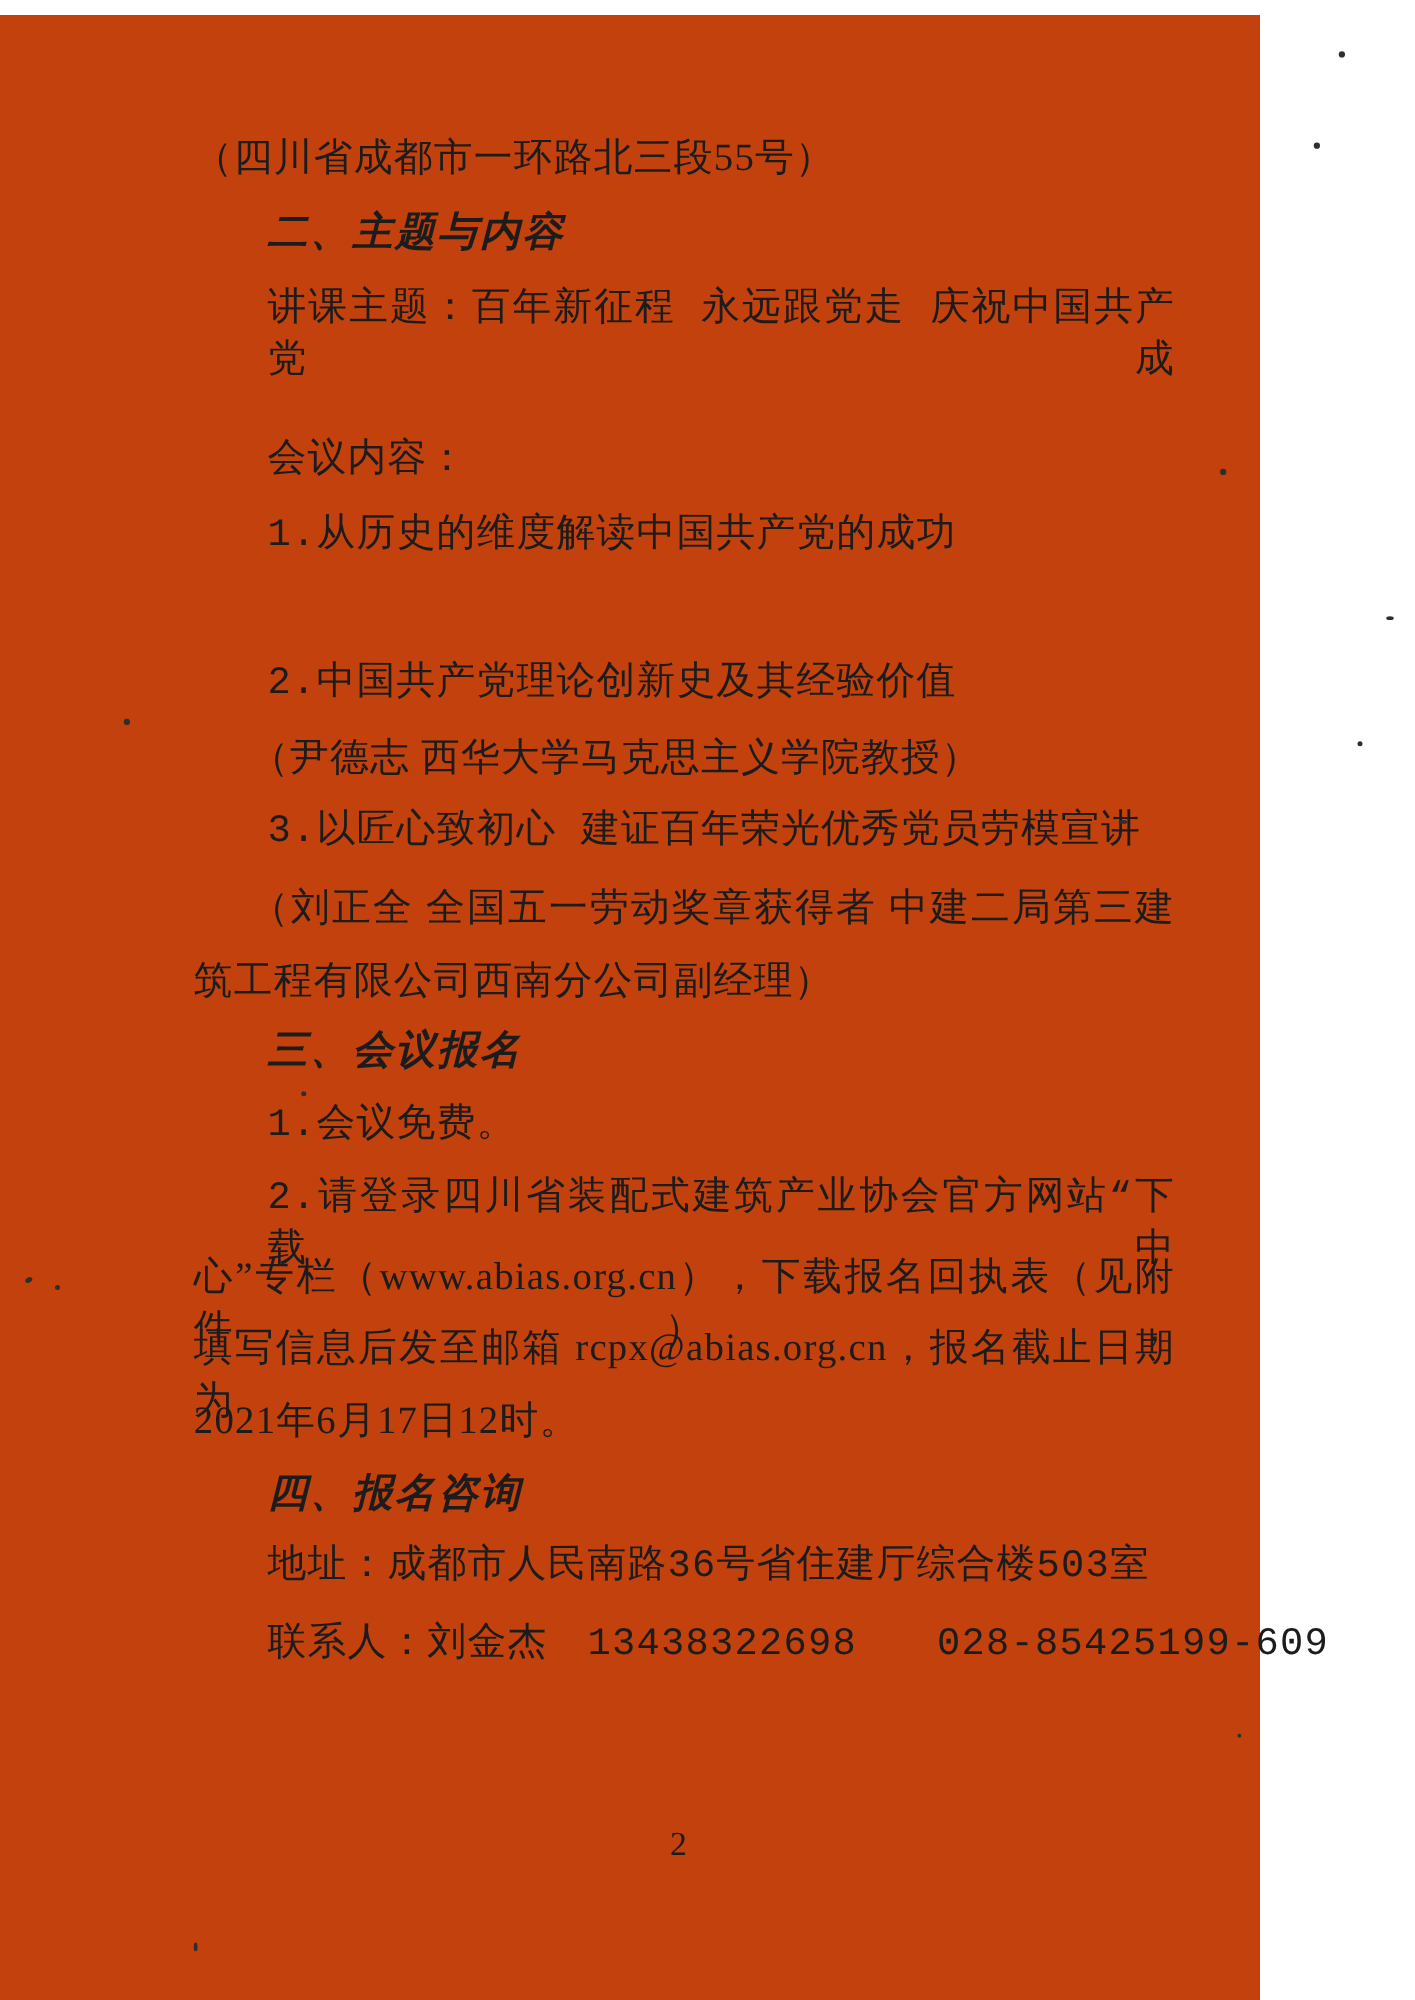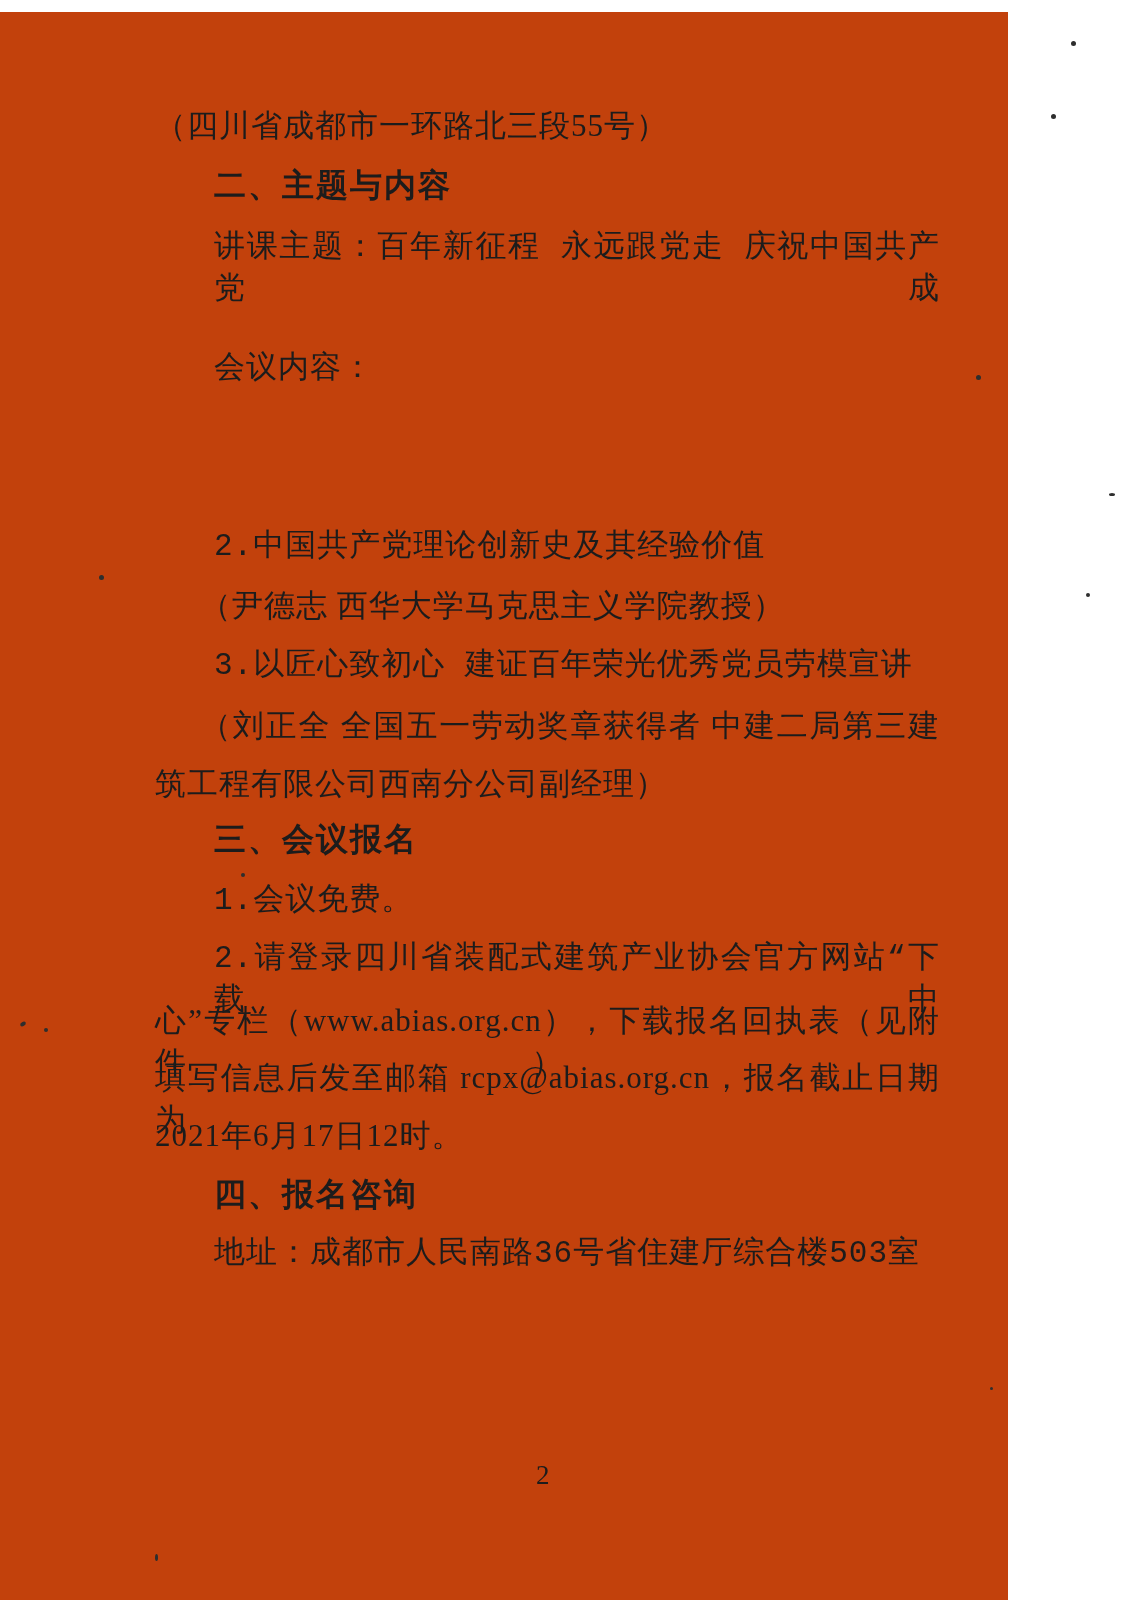--- a/index.html
+++ b/index.html
@@ -20,20 +20,21 @@
     white-space:pre;
   }
   .flush{left:155px;}
   .ind{left:214px;font-family:Liberation Mono, monospace;}
   .paren{left:200px;}
   .bold{
     font-family:"Liberation Sans","DejaVu Sans",sans-serif;
     font-weight:700;
     font-size:32px;
     letter-spacing:2px;
+    font-style:italic;
   }
   .stretch{
     white-space:normal;
     text-align:justify;
     text-align-last:justify;
     letter-spacing:1px;
   }
   .w-ind{width:726px;}
   .w-paren{width:740px;}
   .w-flush{width:785px;}
@@ -47,33 +48,35 @@
 </style>
 </head>
 <body>
 
 <main class="page">
 
   <div class="ln flush" style="top:93px">（四川省成都市一环路北三段55号）</div>
   <div class="ln ind bold" style="top:152px">二、主题与内容</div>
   <div class="ln ind stretch w-ind" style="top:215px">讲课主题：百年新征程 永远跟党走 庆祝中国共产党成</div>
   <div class="ln ind" style="top:336px">会议内容：</div>
+  <div class="ln ind" style="top:396px">1.从历史的维度解读中国共产党的成功</div>
   <div class="ln ind" style="top:514px">2.中国共产党理论创新史及其经验价值</div>
   <div class="ln paren" style="top:573px">（尹德志 西华大学马克思主义学院教授）</div>
   <div class="ln ind" style="top:633px">3.以匠心致初心 建证百年荣光优秀党员劳模宣讲</div>
   <div class="ln flush" style="top:751px">筑工程有限公司西南分公司副经理）</div>
   <div class="ln paren stretch w-paren" style="top:693px">（刘正全 全国五一劳动奖章获得者 中建二局第三建</div>
   <div class="ln ind bold" style="top:806px">三、会议报名</div>
   <div class="ln ind" style="top:868px">1.会议免费。</div>
   <div class="ln ind stretch w-ind" style="top:926px">2.请登录四川省装配式建筑产业协会官方网站“下载中</div>
   <div class="ln flush stretch w-flush" style="top:988px">心”专栏（www.abias.org.cn），下载报名回执表（见附件），</div>
   <div class="ln flush stretch w-flush" style="top:1045px">填写信息后发至邮箱 rcpx@abias.org.cn，报名截止日期为</div>
   <div class="ln flush" style="top:1103px">2021年6月17日12时。</div>
   <div class="ln ind bold" style="top:1161px">四、报名咨询</div>
   <div class="ln ind" style="top:1221px">地址：成都市人民南路36号省住建厅综合楼503室</div>
+  <div class="ln ind" style="top:1283px">联系人：刘金杰　13438322698　　028-85425199-609</div>
 
   <div class="pagenum">2</div>
 
   <div class="speck" style="left:1071px;top:29px;width:5px;height:5px"></div>
   <div class="speck" style="left:1051px;top:102px;width:5px;height:5px"></div>
   <div class="speck" style="left:976px;top:363px;width:5px;height:5px"></div>
   <div class="speck" style="left:1109px;top:481px;width:6px;height:3px"></div>
   <div class="speck" style="left:1086px;top:581px;width:4px;height:4px"></div>
   <div class="speck" style="left:895px;top:644px;width:7px;height:3px"></div>
   <div class="speck" style="left:99px;top:563px;width:5px;height:5px"></div>

